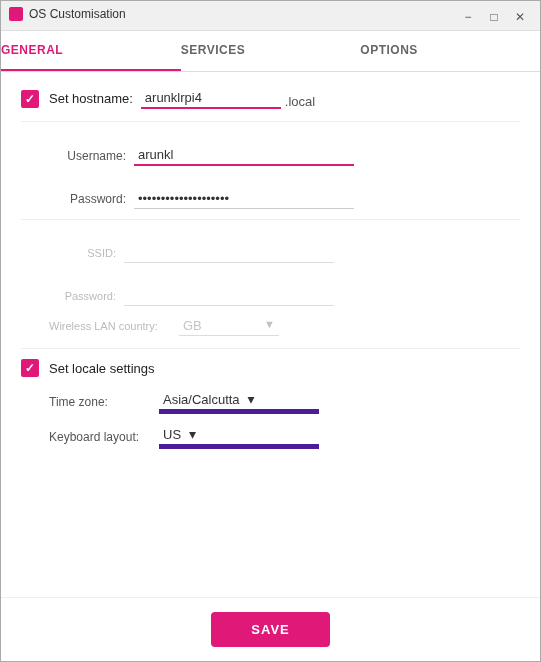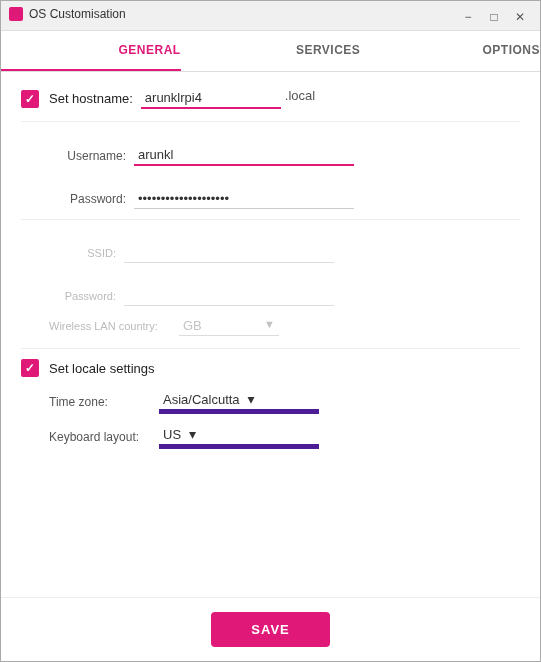--- a/index.html
+++ b/index.html
@@ -62,21 +62,21 @@
       color: #555;
     }
 
     .tabs {
       display: flex;
       border-bottom: 1px solid #ddd;
       background: #fff;
     }
     .tab {
       flex: 1;
-      text-align: right;
+      text-align: left;
       padding: 12px 0;
       cursor: pointer;
       font-size: 12px;
       font-weight: 600;
       letter-spacing: 0.5px;
       color: #666;
       border-bottom: 2px solid transparent;
     }
     .tab.active {
       color: #e01878;
@@ -326,21 +326,21 @@
     <div class="tab">
       <span>OPTIONS</span>
     </div>
   </div>
 
   <div class="content">
 
     <div class="section-row">
       <div class="checkbox-custom checked"></div>
       <span class="section-label">Set hostname:</span>
-      <div style="display:flex;align-items:flex-start;margin-left:8px;">
+      <div style="display:flex;align-items:flex-end;margin-left:8px;">
         <input class="field-input active-cursor" type="text" value="arunklrpi4" style="max-width: 140px;">
         <span class="hostname-suffix">.local</span>
       </div>
     </div>
 
     <hr class="divider-line">
 
 
     <div class="field-group">
       <div class="field-row">

